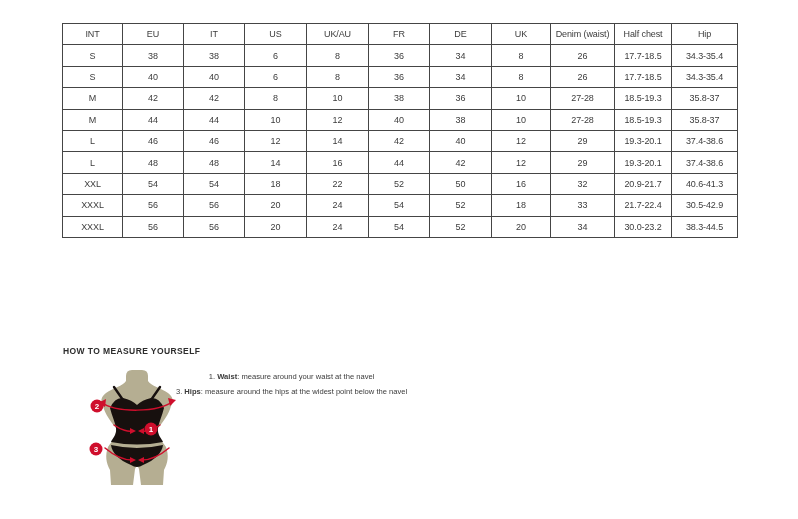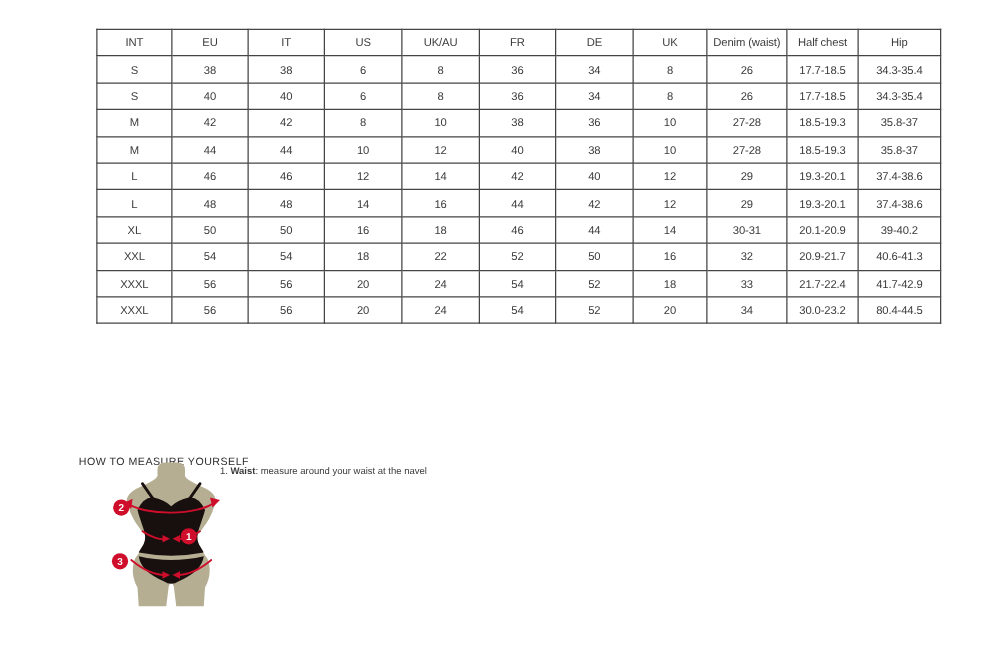--- a/index.html
+++ b/index.html
@@ -6,32 +6,32 @@
     --accent:#cf0e2c; --skin:#b5ae92; --garment:#17100e;
     --table-border:#454545; --text:#3b3b3b;
   }
   html,body{margin:0;padding:0;}
   body{
     width:798px;height:519px;background:#ffffff;position:relative;
     font-family:"Liberation Sans",sans-serif;color:var(--text);
     overflow:hidden;
   }
   .size-table{
-    position:absolute;left:77px;top:23px;width:675px;
+    position:absolute;left:62px;top:23px;width:675px;
     border-collapse:collapse;table-layout:fixed;
   }
   .size-table th,.size-table td{
     border:1px solid var(--table-border);
     font-weight:400;font-size:9px;letter-spacing:-0.1px;color:var(--text);
     text-align:center;vertical-align:middle;height:20.4px;padding:0;
     white-space:nowrap;overflow:hidden;
   }
   .measure-title{
-    position:absolute;left:63px;top:364px;
-    font-size:8.5px;font-weight:400;letter-spacing:0.4px;color:#2d2d2d;
+    position:absolute;left:63px;top:346px;
+    font-size:8.5px;font-weight:700;letter-spacing:0.4px;color:#2d2d2d;
   }
   .figure{position:absolute;left:85px;top:368px;width:100px;height:124px;}
   .steps{position:absolute;left:176px;top:372px;font-size:7.6px;color:var(--text);}
   .step{height:9px;line-height:9px;margin-bottom:5.7px;white-space:nowrap;text-align:center;}
   .step .num{margin-right:2px;}
   .step b{font-weight:700;}
   .tape{stroke:var(--accent);fill:none;stroke-width:1.5;stroke-linecap:round;}
   .tapefill{fill:var(--accent);}
   .skin{fill:var(--skin);}
   .garment{fill:var(--garment);}
@@ -147,33 +147,20 @@
         <td>14</td>
         <td>16</td>
         <td>44</td>
         <td>42</td>
         <td>12</td>
         <td>29</td>
         <td>19.3-20.1</td>
         <td>37.4-38.6</td>
       </tr>
       <tr>
-        <td>XL</td>
-        <td>50</td>
-        <td>50</td>
-        <td>16</td>
-        <td>18</td>
-        <td>46</td>
-        <td>44</td>
-        <td>14</td>
-        <td>30-31</td>
-        <td>20.1-20.9</td>
-        <td>39-40.2</td>
-      </tr>
-      <tr>
         <td>XXL</td>
         <td>54</td>
         <td>54</td>
         <td>18</td>
         <td>22</td>
         <td>52</td>
         <td>50</td>
         <td>16</td>
         <td>32</td>
         <td>20.9-21.7</td>
@@ -183,34 +170,34 @@
         <td>XXXL</td>
         <td>56</td>
         <td>56</td>
         <td>20</td>
         <td>24</td>
         <td>54</td>
         <td>52</td>
         <td>18</td>
         <td>33</td>
         <td>21.7-22.4</td>
-        <td>41.7-42.9</td>
+        <td>30.5-42.9</td>
       </tr>
       <tr>
         <td>XXXL</td>
         <td>56</td>
         <td>56</td>
         <td>20</td>
         <td>24</td>
         <td>54</td>
         <td>52</td>
         <td>20</td>
         <td>34</td>
         <td>30.0-23.2</td>
-        <td>80.4-44.5</td>
+        <td>38.3-44.5</td>
       </tr>
     </tbody>
 </table>
 
 <div class="measure-title">HOW TO MEASURE YOURSELF</div>
 
 <svg class="figure" viewBox="0 0 100 124" xmlns="http://www.w3.org/2000/svg">
 
   <path class="skin" d="M41,20 L41,8 Q41,2 47,2 L57,2 Q63,2 63,8 L63,20 Z"></path>
   <path class="skin" d="M41,13 C38,18 28,20 21,25 C16,29 15,33 18,38 C20,46 26,54 31,60
@@ -242,13 +229,14 @@
   <circle class="badge-circle" cx="12" cy="38" r="6.5"></circle>
   <text class="badge-num" x="12" y="40.9">2</text>
   <circle class="badge-circle" cx="66" cy="61" r="6.5"></circle>
   <text class="badge-num" x="66" y="63.9">1</text>
   <circle class="badge-circle" cx="11" cy="81" r="6.5"></circle>
   <text class="badge-num" x="11" y="83.9">3</text>
 </svg>
 
 <div class="steps">
   <div class="step"><span class="num">1.</span><b>Waist</b><span>: measure around your waist at the navel</span></div>
+  <div class="step"><span class="num">3.</span><b>Hips</b><span>: measure around the hips at the widest point below the navel</span></div>
 </div>
 
 </body></html>

